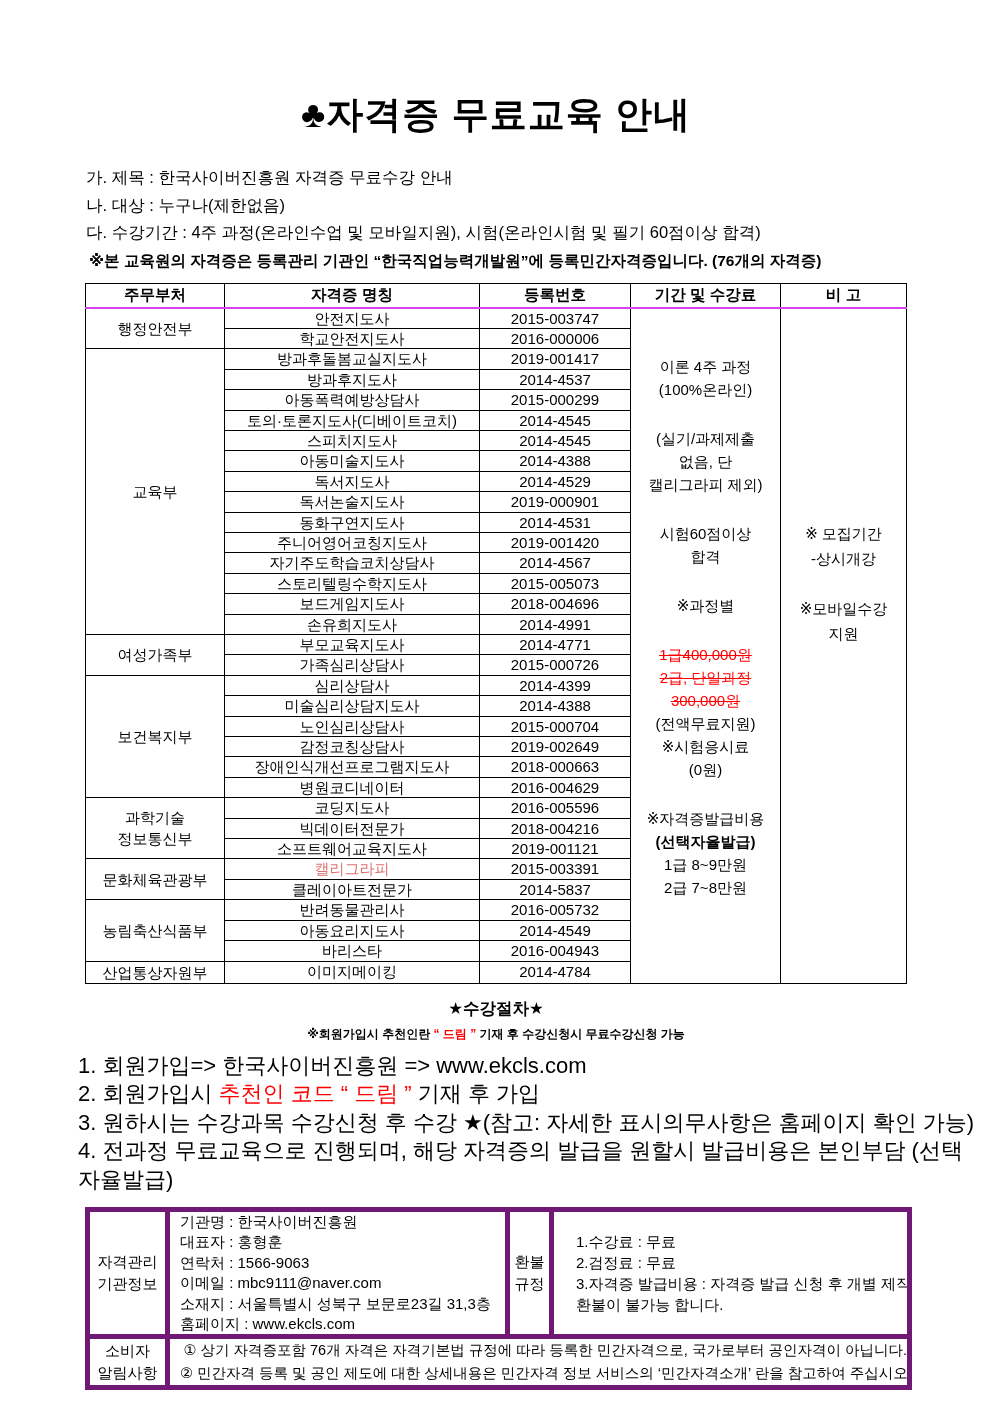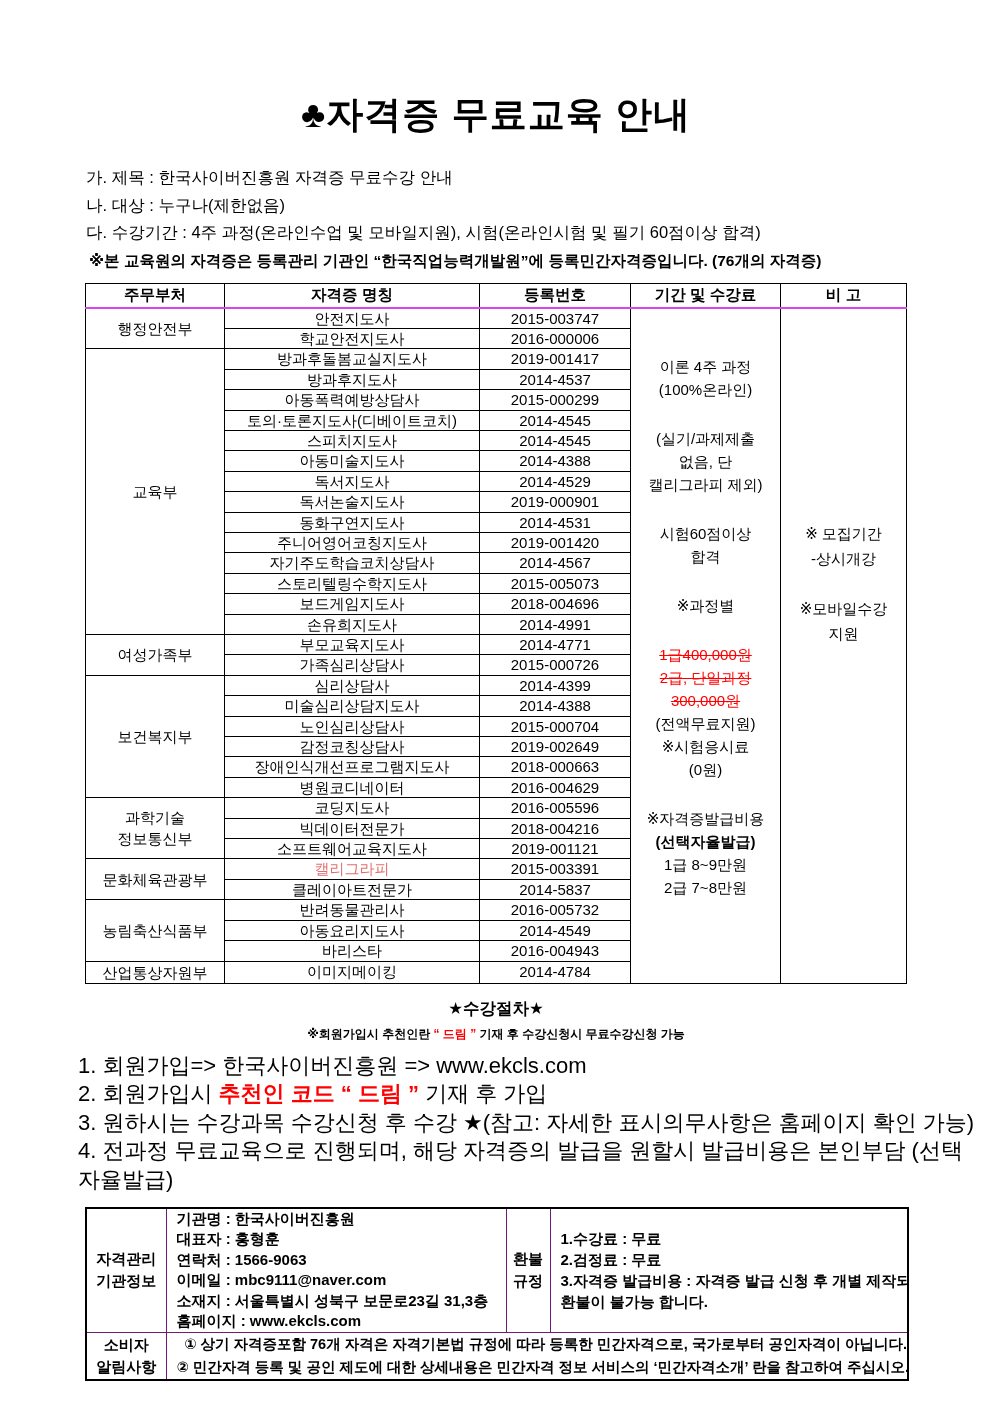--- a/index.html
+++ b/index.html
@@ -34,34 +34,34 @@
   .fline.bold { font-weight: bold; }
   .note-cell .inner { padding-top: 212px; }
   .nline { line-height: 25px; }
   .ngap  { height: 25px; }
 
   .proc-title { margin-top: 11px; text-align: center; font-weight: bold; font-size: 16.5px; line-height: 26px; }
   .proc-sub   { text-align: center; font-weight: bold; font-size: 12px; line-height: 26px; }
   .steps { margin: 5px 16px 0 78px; font-size: 22px; }
   .step  { line-height: 28.5px; }
   .red { color: var(--red); }
-  .b   { font-weight: bold; }
+  .b   { font-weight: normal; }
 
   table.info {
     border-collapse: collapse; table-layout: fixed;
     margin: 13px 0 0 85px; width: 822px; font-size: 15px;
     border: 2px solid #000;
   }
-  table.info td { border: 1px solid #701a75; vertical-align: middle; padding: 0; font-weight: bold; }
+  table.info td { border: 5px solid #701a75; vertical-align: middle; padding: 0; }
   table.info tr.r1 { height: 124px; }
   table.info tr.r2 { height: 48px; }
   td.ilabel { text-align: center; white-space: pre-line; line-height: 22px; }
   .org-lines    { padding-left: 10px; }
   .org-lines div    { line-height: 20.4px; white-space: nowrap; overflow: hidden; }
-  .refund-lines { padding-left: 10px; }
+  .refund-lines { padding-left: 22px; }
   .refund-lines div { line-height: 21px; white-space: nowrap; overflow: hidden; }
   .notice-lines { padding-left: 10px; font-size: 14.5px; text-align: right; }
   .notice-lines div { line-height: 23px; white-space: nowrap; overflow: hidden; }
 </style>
 </head>
 <body>
 
 <div class="page">
 
   <div class="doc-title"><span>♣</span><span>자격증 무료교육 안내</span></div>

